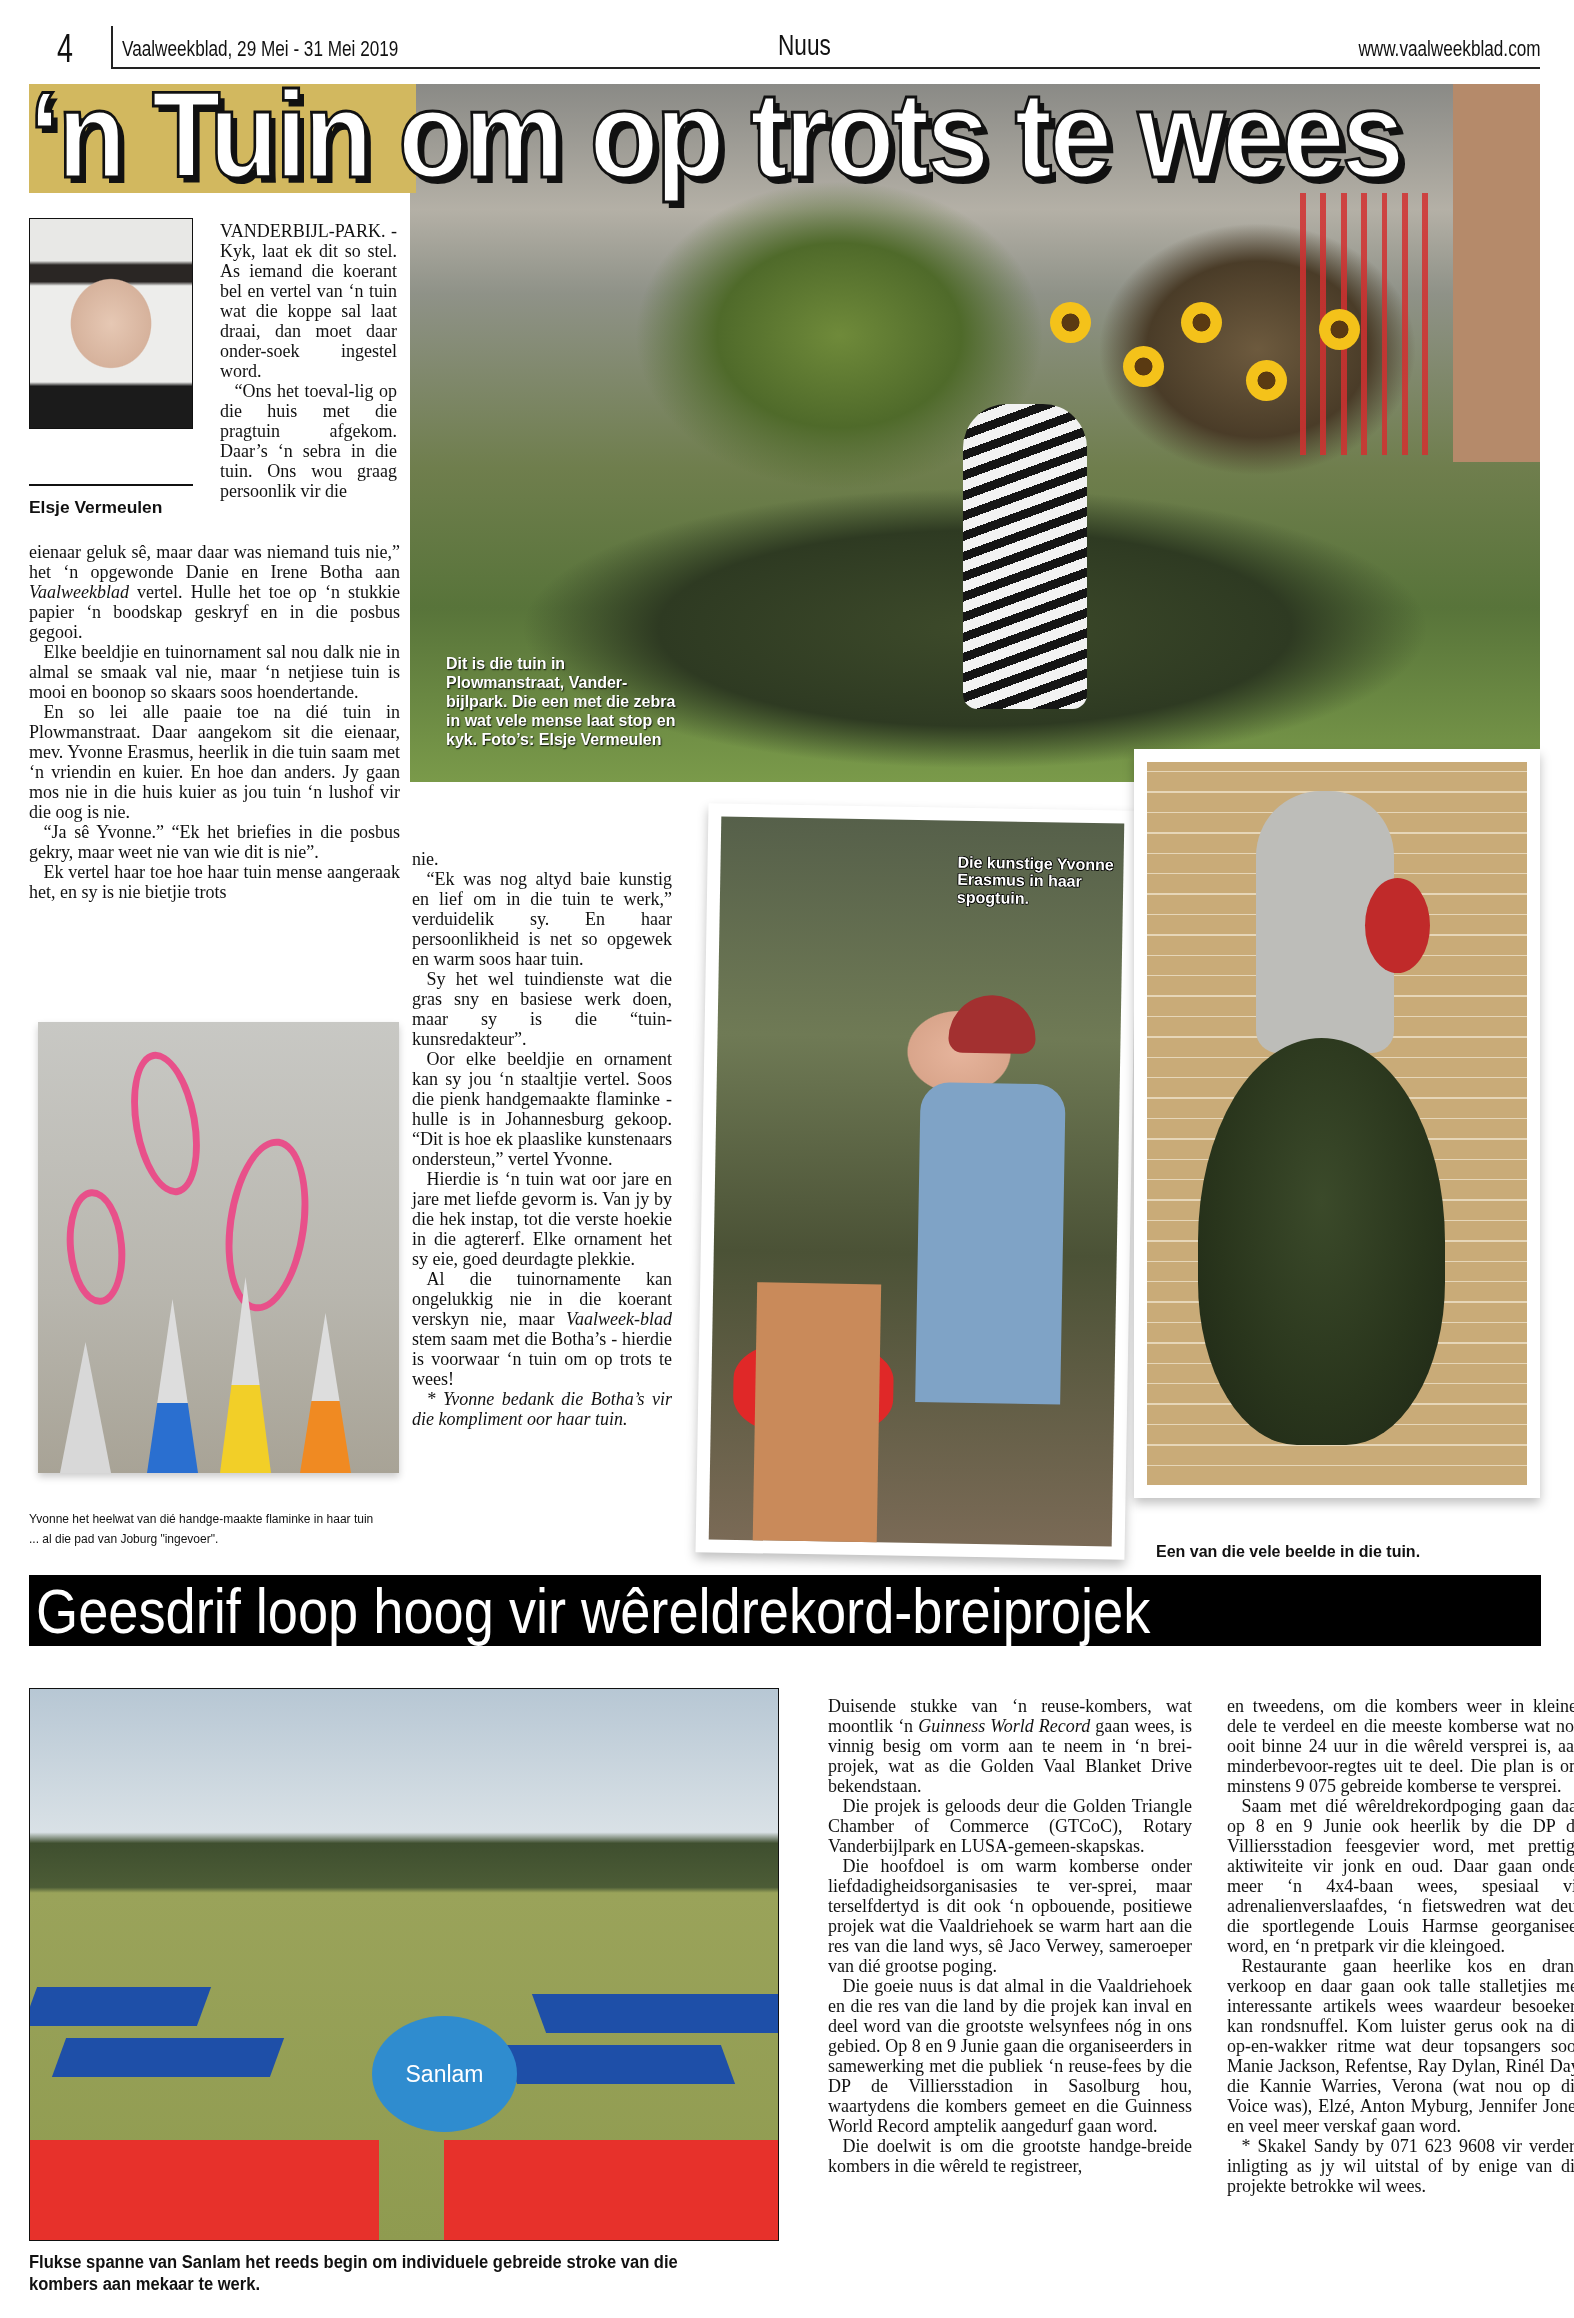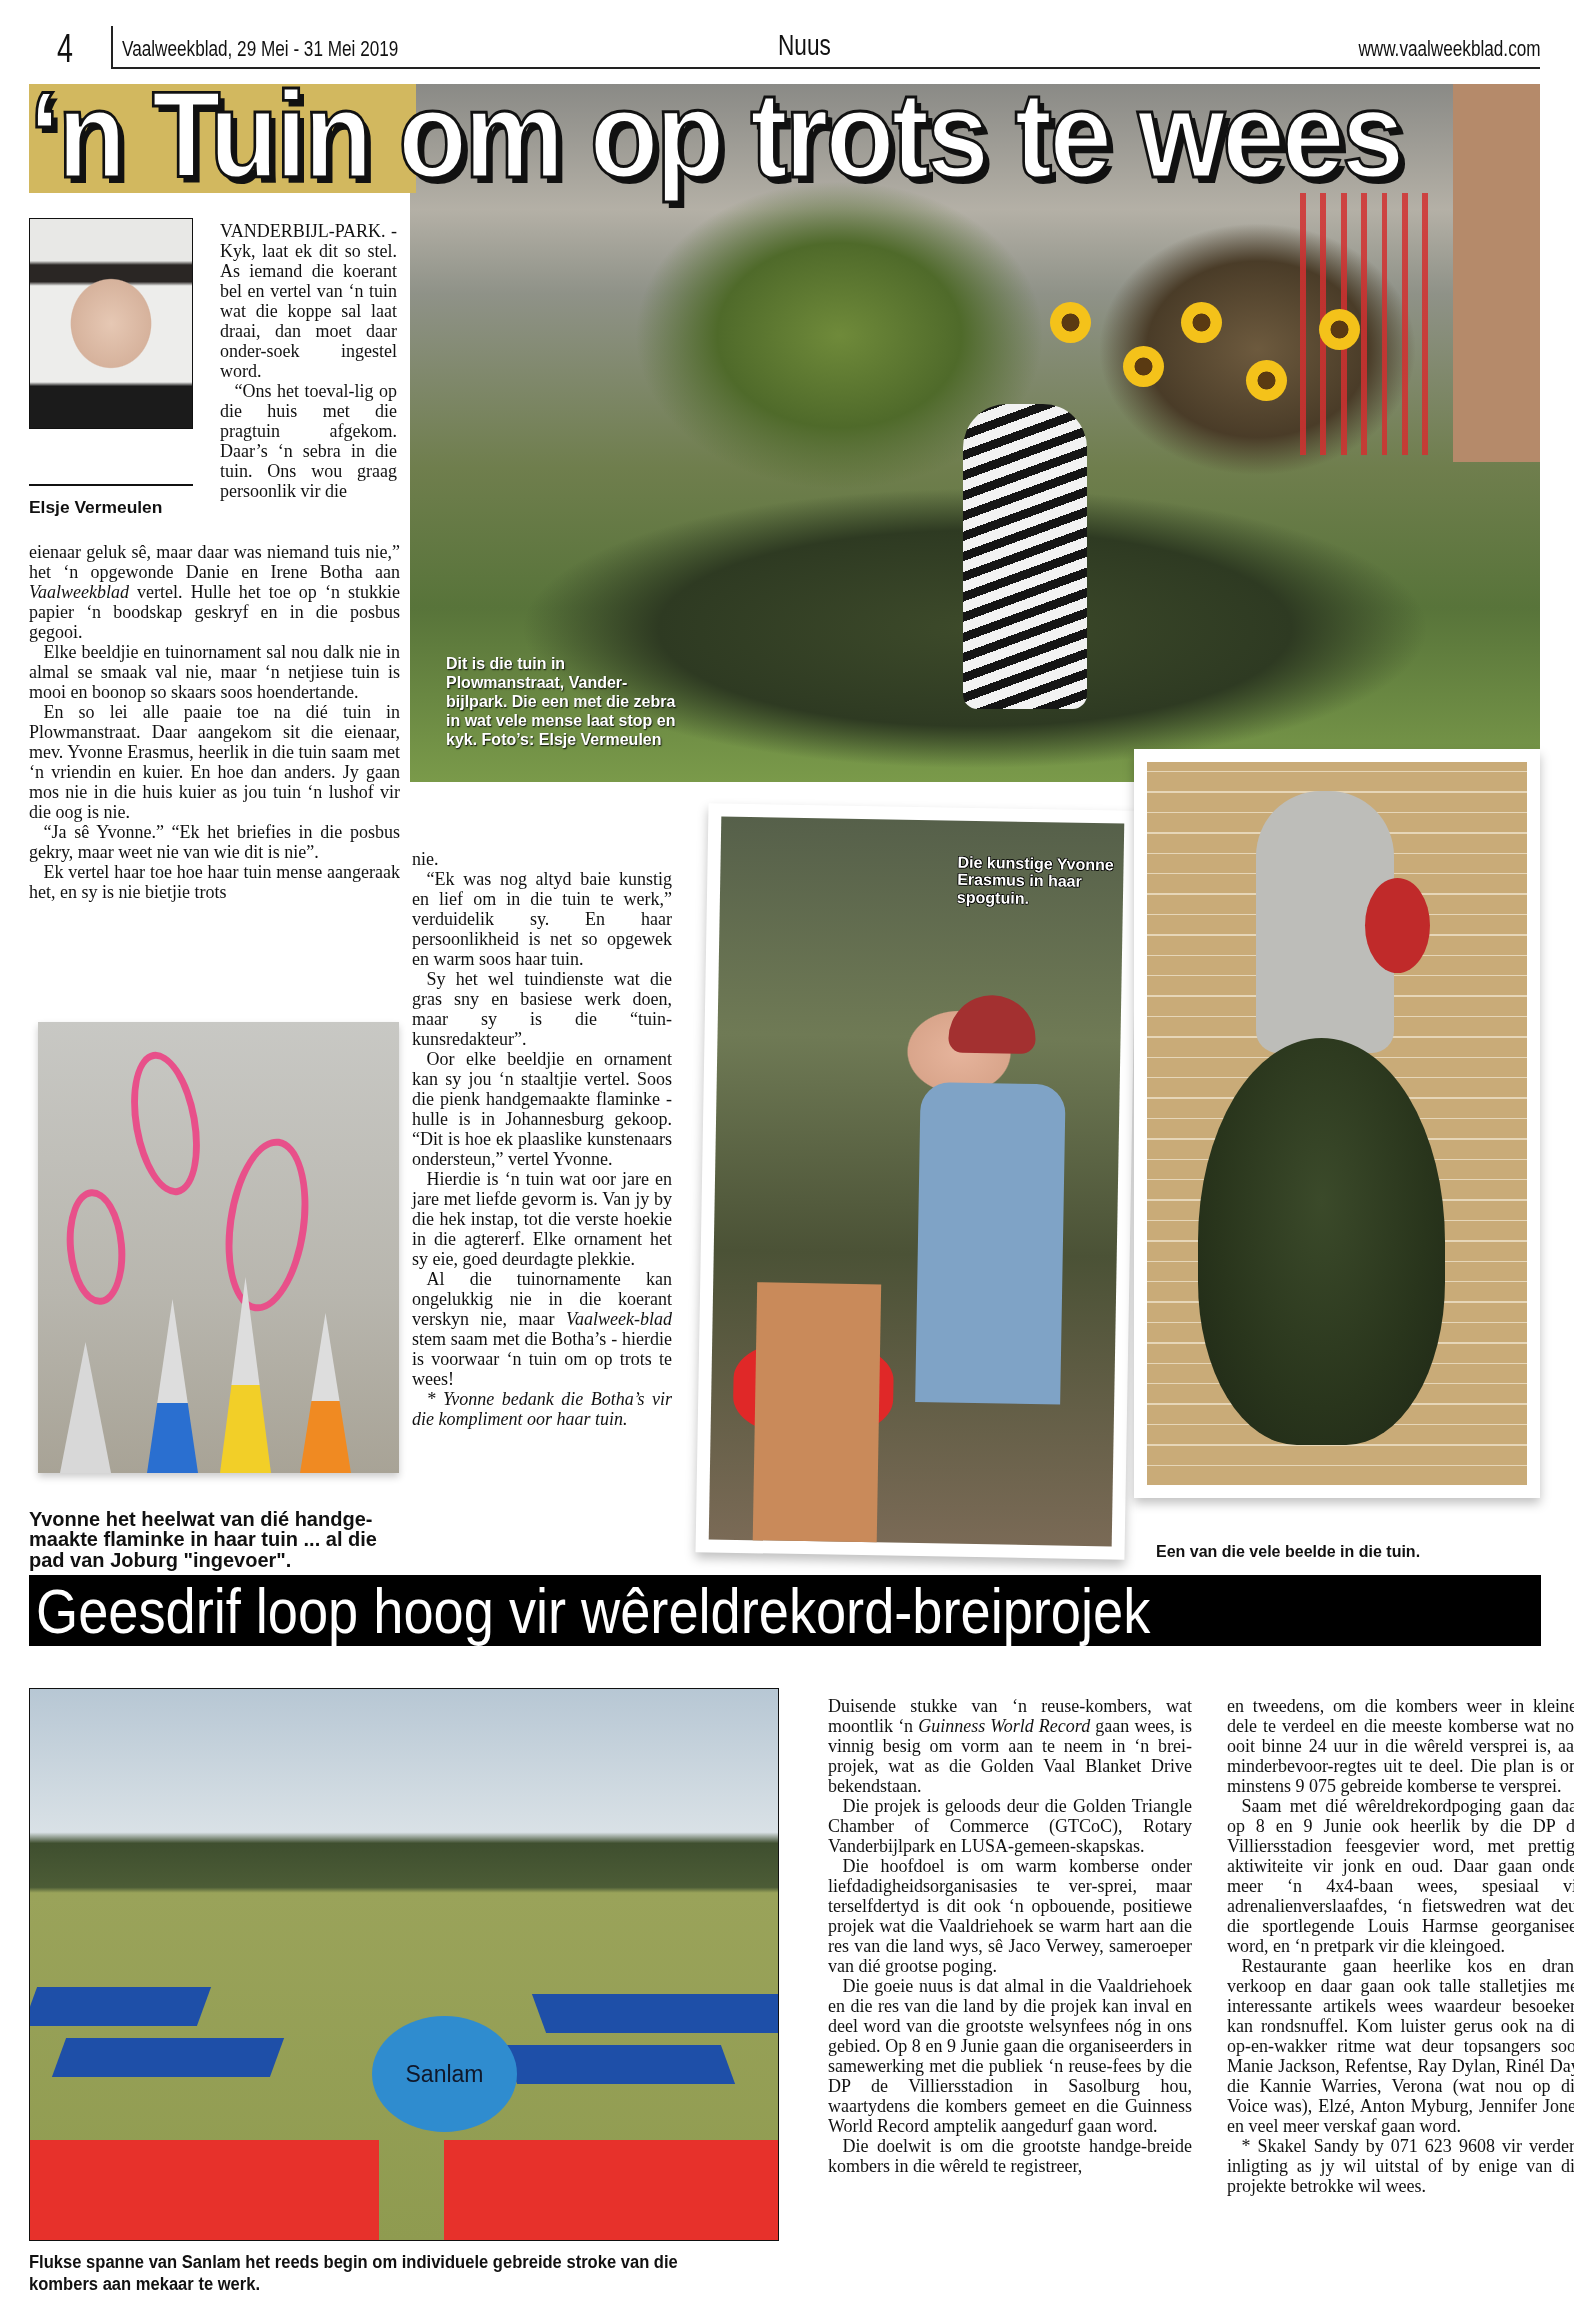--- a/index.html
+++ b/index.html
@@ -48,21 +48,21 @@
   .body-col p.noind { text-indent: 0; }
   .body-col i { font-style: italic; }
   .col1-narrow { left: 220px; top: 221px; width: 177px; }
   .col1-wide { left: 29px; top: 542px; width: 371px; }
   .col2 { left: 412px; top: 849px; width: 260px; }
 
   
   .photo-flamingo { left: 38px; top: 1022px; width: 361px; height: 451px; background: linear-gradient(180deg, #c8c8c4 0%, #b8b6ae 60%, #a8a396 100%); box-shadow: 0 4.4px 7.3px rgba(0,0,0,.2); overflow: hidden; }
   .photo-flamingo .stake { position: absolute; bottom: 0; width: 51px; clip-path: polygon(50% 0, 100% 100%, 0 100%); }
   .photo-flamingo .bird { position: absolute; border: 7.3px solid #e8508a; border-radius: 50%; }
-  .cap-flamingo { left: 29px; top: 1509px; width: 349px; font-family: "Liberation Sans", sans-serif; font-weight: bold; font-size: 20px; line-height: 20.4px; }
+  .cap-flamingo { left: 29px; top: 1509px; width: 349px; font-family: "Liberation Sans", sans-serif; font-weight: normal; font-size: 12px; line-height: 20.4px; }
 
   
   .photo-yvonne { left: 702px; top: 807px; width: 429px; height: 749px; background: #fff; box-shadow: 0 5.8px 10.2px rgba(0,0,0,.25); transform: rotate(1deg); padding: 13px; }
   .photo-yvonne .inner { width: 100%; height: 100%; background:
       radial-gradient(ellipse 18% 8% at 60% 32%, #e6b49c 0%, #d9a58b 70%, transparent 72%),
       linear-gradient(180deg, #56604a 0%, #6f7a55 30%, #4b5236 60%, #7a6a56 100%); position: relative; overflow: hidden; }
   .photo-yvonne .shirt { position: absolute; left: 204px; top: 262px; width: 145px; height: 320px; background: #7fa3c6; border-radius: 29px 29px 0 0; }
   .photo-yvonne .hair { position: absolute; left: 231px; top: 174px; width: 87px; height: 58px; background: #a33030; border-radius: 44px 44px 14.5px 14.5px; }
   .photo-yvonne .pot { position: absolute; left: 44px; top: 465px; width: 124px; height: 276px; background: #c98a5a; }
   .photo-yvonne .bow { position: absolute; left: 22px; top: 523px; width: 160px; height: 95px; background: #e02828; border-radius: 40%; }
@@ -79,21 +79,21 @@
 
   
   .h2-bar { left: 29px; top: 1575px; width: 1512px; height: 71px; background: #000; }
   .headline2 { left: 36px; top: 1578px; font-family: "Liberation Sans", sans-serif; font-size: 63px; line-height: 67px; color: #fff; white-space: nowrap; transform: scaleX(0.86); transform-origin: left; }
 
   
   .photo-sanlam { left: 29px; top: 1688px; width: 750px; height: 553px; border: 1.5px solid #111; overflow: hidden; position: absolute;
     background: linear-gradient(180deg, #b7c7d4 0%, #d9e1e6 26%, #3f4f2f 28%, #4c5c36 36%, #9aa35a 37%, #8f9b50 100%); }
   .photo-sanlam .stripe-blue { position: absolute; background: #1e4fa8; height: 39px; }
   .photo-sanlam .stripe-red { position: absolute; background: #e7312b; }
-  .photo-sanlam .banner { position: absolute; left: 342px; top: 327px; width: 145px; height: 116px; border-radius: 50%; background: #2f8ccf; color: #0f172a; font-family: "Liberation Sans", sans-serif; font-size: 23px; display: flex; align-items: center; justify-content: center; }
+  .photo-sanlam .banner { position: absolute; left: 342px; top: 327px; width: 145px; height: 116px; border-radius: 50%; background: #2f8ccf; color: #ffffff; font-family: "Liberation Sans", sans-serif; font-size: 23px; display: flex; align-items: center; justify-content: center; }
   .cap-sanlam { left: 29px; top: 2251px; width: 756px; font-family: "Liberation Sans", sans-serif; font-weight: bold; font-size: 18px; line-height: 22px; transform: scaleX(0.92); transform-origin: left; }
 
   .col3 { left: 798px; top: 1696px; width: 364px; margin-left: 30px; }
   .col4 { left: 1227px; top: 1696px; width: 356px; }
 </style>
 </head>
 <body>
 
 <div class="abs page-num">4</div>
 <div class="abs mast-rule-v"></div>

